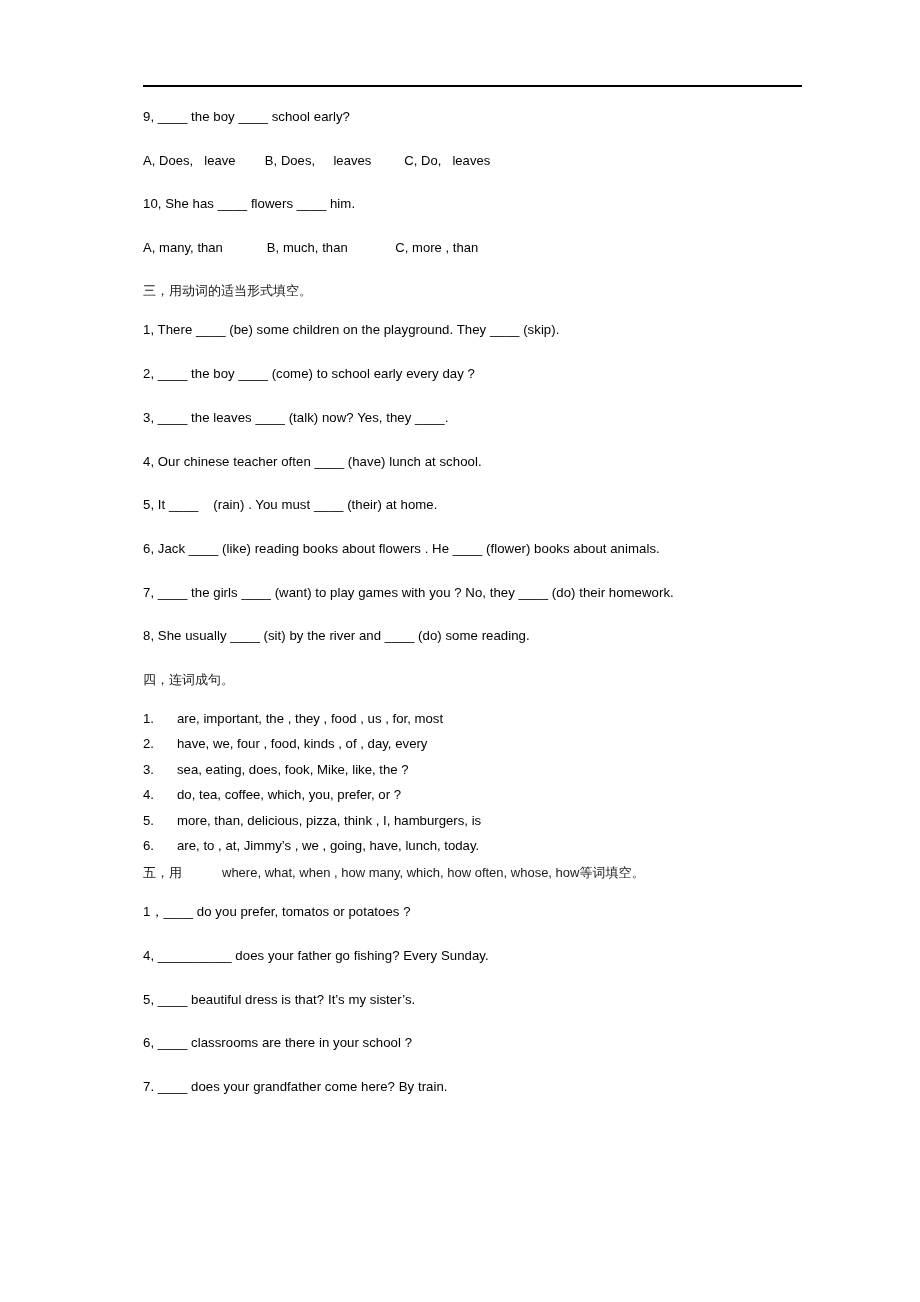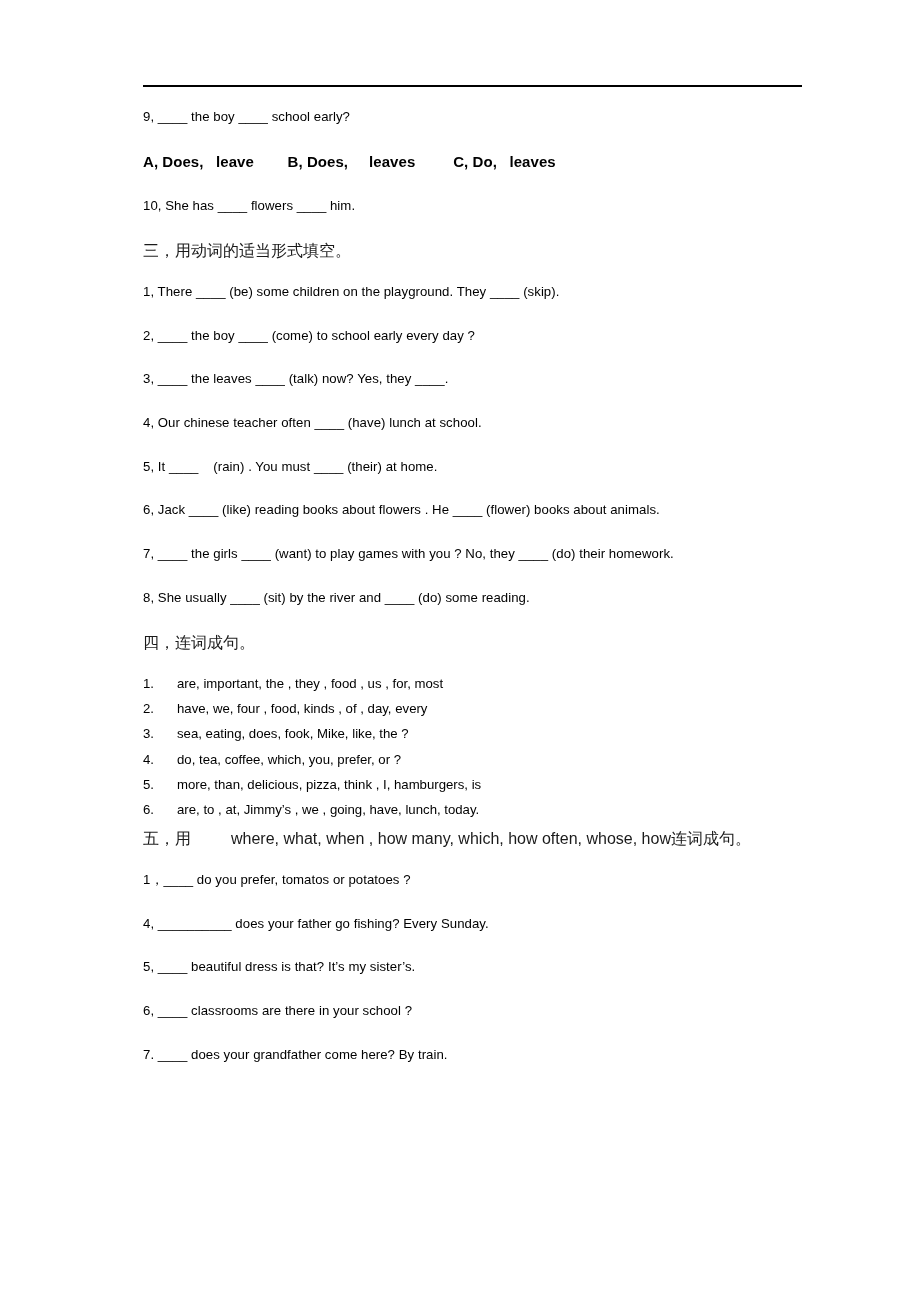--- a/index.html
+++ b/index.html
@@ -37,29 +37,28 @@
     width: 700px;
   }
   .q-line {
     font-size: 13.2px;
     line-height: 1;
     margin: 0 0 30.5px 0;
     white-space: pre-wrap;
     letter-spacing: 0.05px;
   }
   .opt-line {
-    font-size: 15px;
+    font-size: 13px;
     line-height: 1;
     margin: 0 0 30.5px 0;
     white-space: pre-wrap;
     letter-spacing: 0.05px;
-    font-weight: bold;
   }
   .cn-head {
-    font-size: 16px;
+    font-size: 13px;
     line-height: 1;
     margin: 0 0 26px 0;
     white-space: pre-wrap;
     font-family: "DejaVu Sans", "Liberation Sans", sans-serif;
     color: #1a1a1a;
   }
   .cn-head .en {
     font-family: "Liberation Sans", "DejaVu Sans", sans-serif;
     padding-left: 40px;
   }
@@ -90,20 +89,21 @@
 <div class="page">
 
   <div class="header-rule"></div>
 
   <div class="content">
 
     <div>
       <p class="q-line">9, ____ the boy ____ school early?</p>
       <p class="opt-line">A, Does,   leave        B, Does,     leaves         C, Do,   leaves</p>
       <p class="q-line">10, She has ____ flowers ____ him.</p>
+      <p class="opt-line">A, many, than            B, much, than             C, more , than</p>
     </div>
 
     <div>
       <p class="cn-head">三，用动词的适当形式填空。</p>
       <p class="q-line">1, There ____ (be) some children on the playground. They ____ (skip).</p>
       <p class="q-line">2, ____ the boy ____ (come) to school early every day ?</p>
       <p class="q-line">3, ____ the leaves ____ (talk) now? Yes, they ____.</p>
       <p class="q-line">4, Our chinese teacher often ____ (have) lunch at school.</p>
       <p class="q-line">5, It ____    (rain) . You must ____ (their) at home.</p>
       <p class="q-line">6, Jack ____ (like) reading books about flowers . He ____ (flower) books about animals.</p>
@@ -136,21 +136,21 @@
         </li>
         <li>
           <span class="num">6.</span>
           <span class="txt">are, to , at, Jimmy’s , we , going, have, lunch, today.</span>
         </li>
       </ul>
       <div class="gap-after-list"></div>
     </div>
 
     <div>
-      <p class="cn-head"><span>五，用</span><span class="en">where, what, when , how many, which, how often, whose, how</span><span>连词成句。</span></p>
+      <p class="cn-head"><span>五，用</span><span class="en">where, what, when , how many, which, how often, whose, how</span><span>等词填空。</span></p>
       <p class="q-line">1，____ do you prefer, tomatos or potatoes ?</p>
       <p class="q-line">4, __________ does your father go fishing? Every Sunday.</p>
       <p class="q-line">5, ____ beautiful dress is that? It’s my sister’s.</p>
       <p class="q-line">6, ____ classrooms are there in your school ?</p>
       <p class="q-line">7. ____ does your grandfather come here? By train.</p>
     </div>
 
   </div>
 </div>
 

